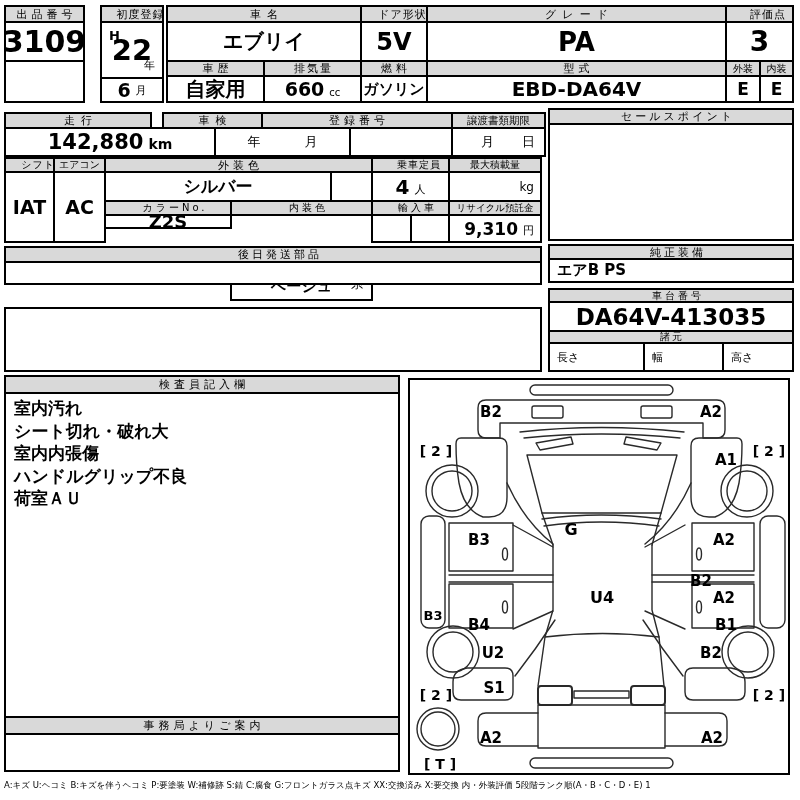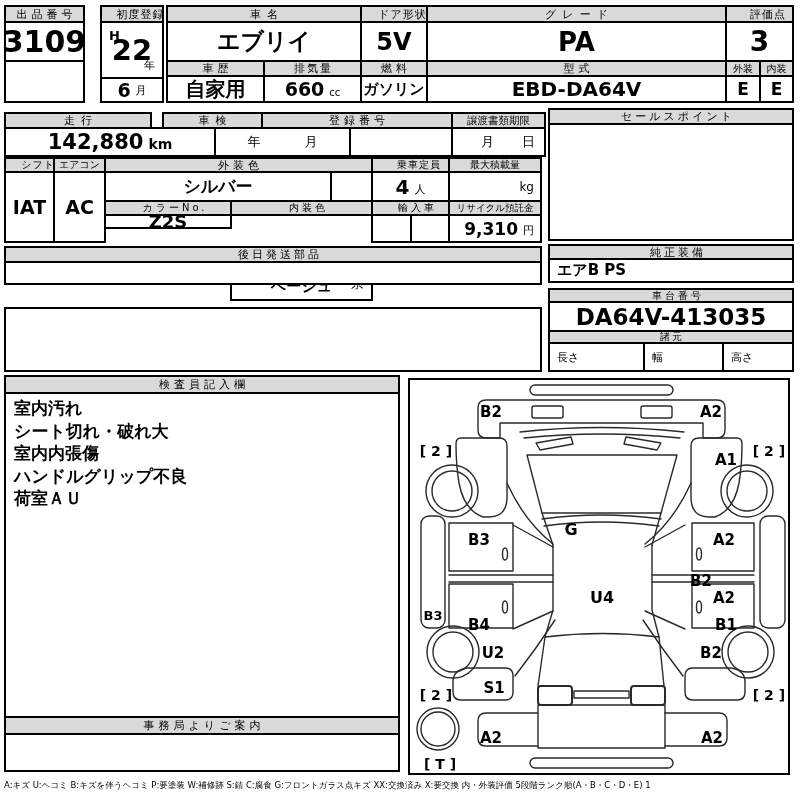--- a/index.html
+++ b/index.html
@@ -44,21 +44,21 @@
     <span class="era">H</span>
     <span class="yr">22</span>
     <span class="suf">年</span>
   </div>
   <div class="box val" style="left:100px;top:77px;width:64px;height:26px;font-size:19px">
     <span>6</span>
     <span class="unit">月</span>
   </div>
 
   <div class="box hdr ls6" style="left:166px;top:5px;width:196px;height:18px">車名</div>
-  <div class="box val" style="left:166px;top:21px;width:196px;height:41px;font-size:23px">エブリイ</div>
+  <div class="box val" style="left:166px;top:21px;width:196px;height:41px;font-size:20px">エブリイ</div>
   <div class="box hdr ls4" style="left:166px;top:60px;width:99px;height:17px">車歴</div>
   <div class="box val" style="left:166px;top:75px;width:99px;height:28px;font-size:20px">自家用</div>
   <div class="box hdr ls2" style="left:263px;top:60px;width:99px;height:17px">排気量</div>
   <div class="box val" style="left:263px;top:75px;width:99px;height:28px;font-size:19px">
     <span>660</span>
     <span class="unit" style="font-size:10px">cc</span>
   </div>
 
   <div class="box hdr ls1" style="left:360px;top:5px;width:68px;height:18px">ドア形状</div>
   <div class="box val" style="left:360px;top:21px;width:68px;height:41px;font-size:24px">5V</div>

